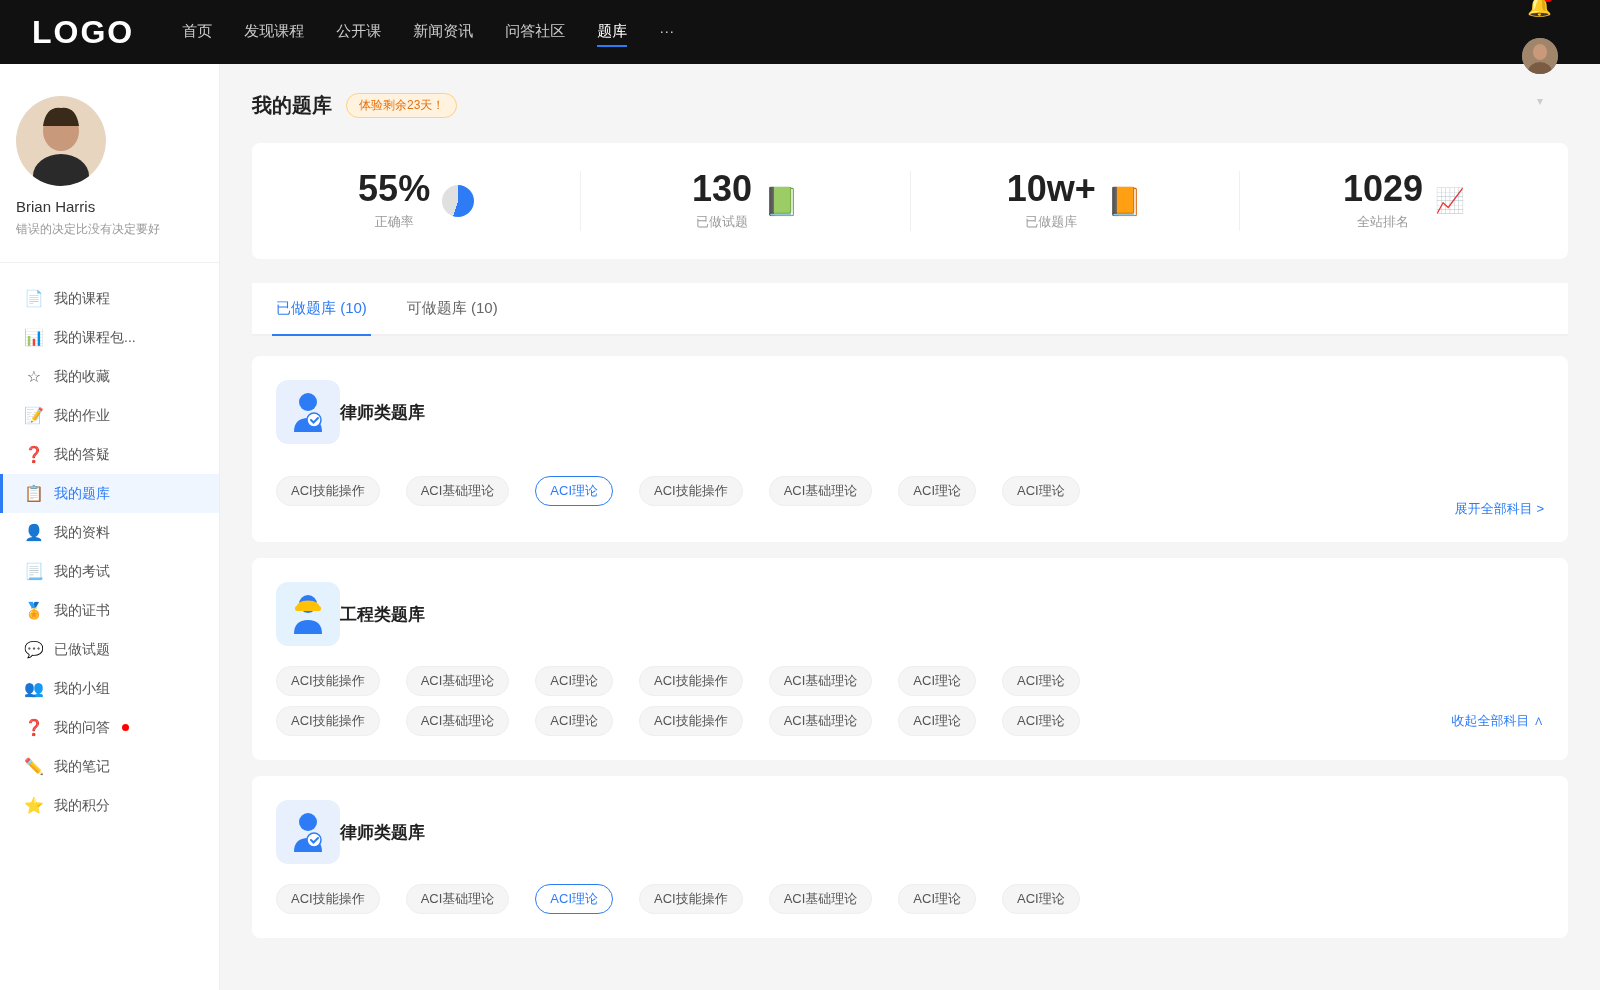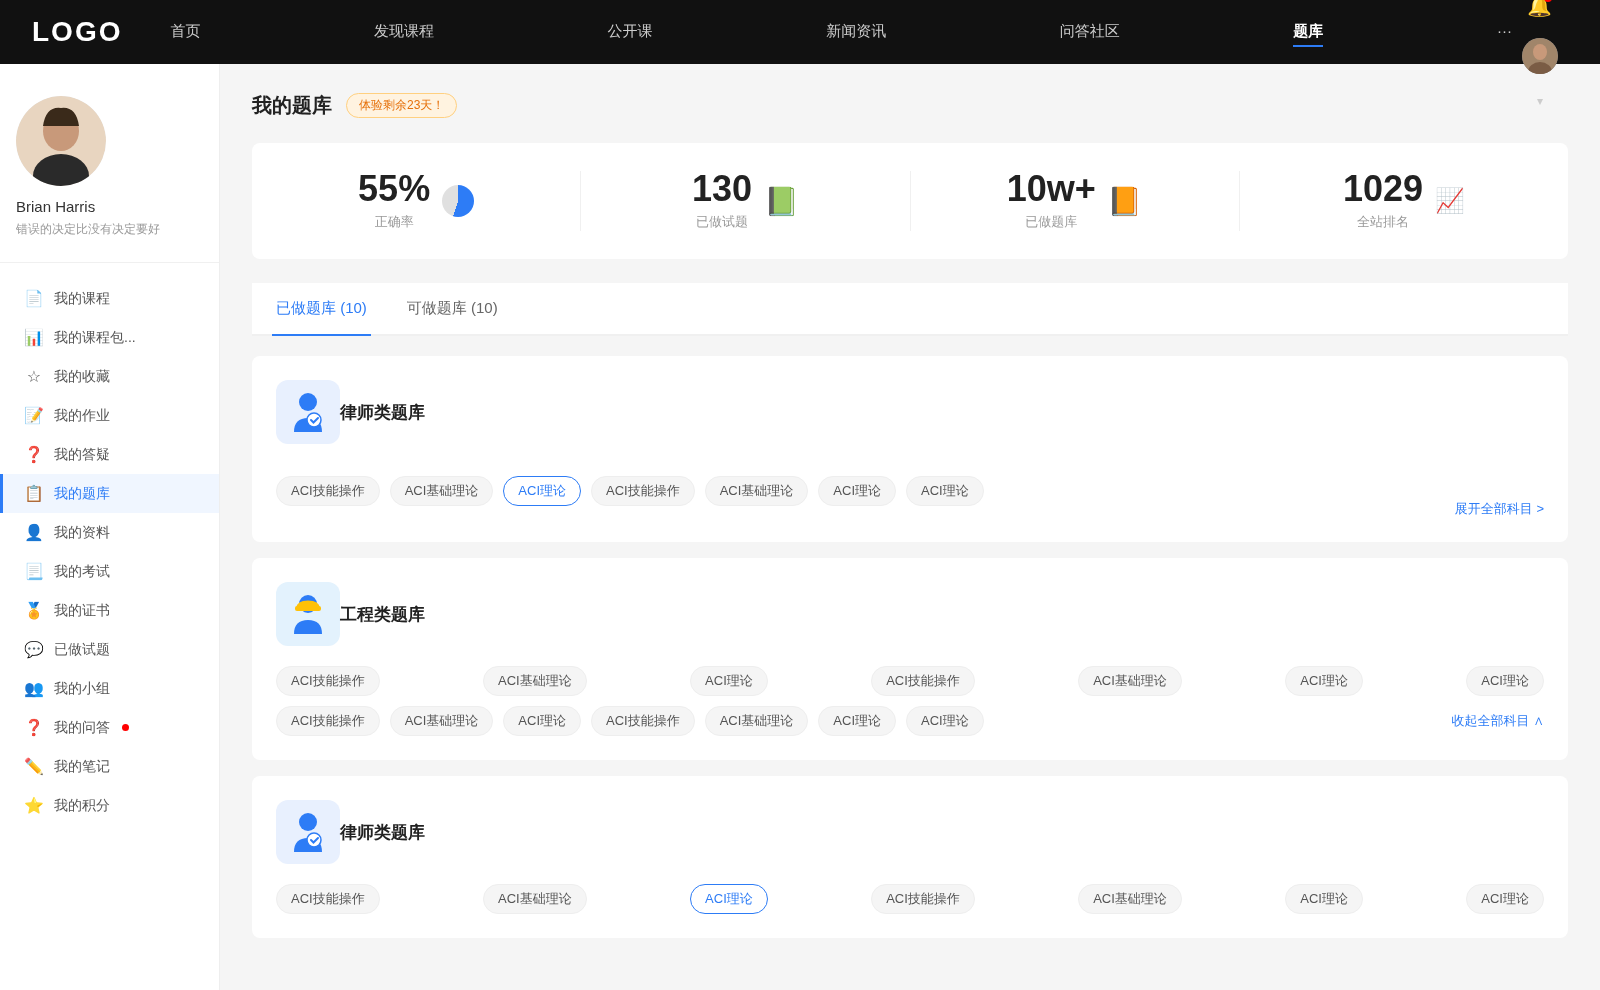--- a/index.html
+++ b/index.html
@@ -11,41 +11,39 @@
       height: 64px;
       display: flex;
       align-items: center;
       padding: 0 32px;
       position: fixed;
       top: 0; left: 0; right: 0;
       z-index: 100;
     }
     .navbar-logo {
       color: #fff;
-      font-size: 28px;
+      font-size: 32px;
       font-weight: bold;
       margin-right: 48px;
       letter-spacing: 2px;
     }
     .navbar-links {
       display: flex;
       gap: 32px;
       flex: 1;
-      justify-content: space-between;
     }
     .navbar-link {
       color: #ccc;
       font-size: 15px;
       cursor: pointer;
       padding: 4px 0;
     }
     .navbar-link.active {
       color: #fff;
       border-bottom: 2px solid #2d7cf6;
-      font-weight: bold;
     }
     .navbar-right {
       display: flex;
       align-items: center;
       gap: 20px;
       flex-direction: column;
     }
     .app-download {
       color: #ccc;
       font-size: 14px;
@@ -264,23 +262,22 @@
       flex-shrink: 0;
     }
     .qbank-title {
       font-size: 17px;
       font-weight: 600;
       color: #222;
     }
     .tags-row {
       display: flex;
       flex-wrap: wrap;
-      gap: 10px;
-      align-items: center;
-      justify-content: space-between;
+      gap: 26px;
+      align-items: center;
     }
     .tag {
       padding: 5px 14px;
       border-radius: 20px;
       font-size: 13px;
       background: #f5f5f5;
       color: #555;
       cursor: pointer;
       border: 1px solid #eee;
     }

